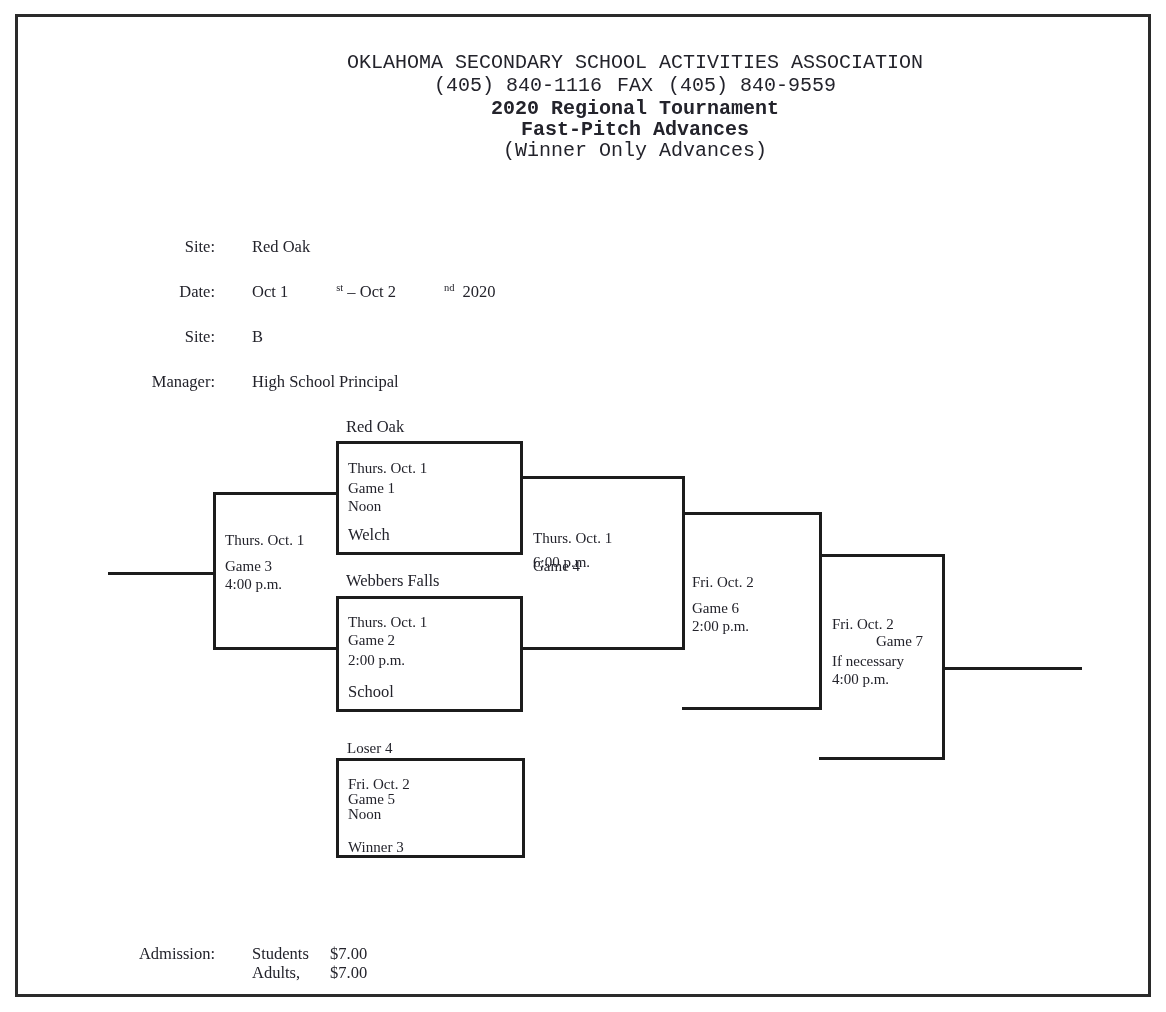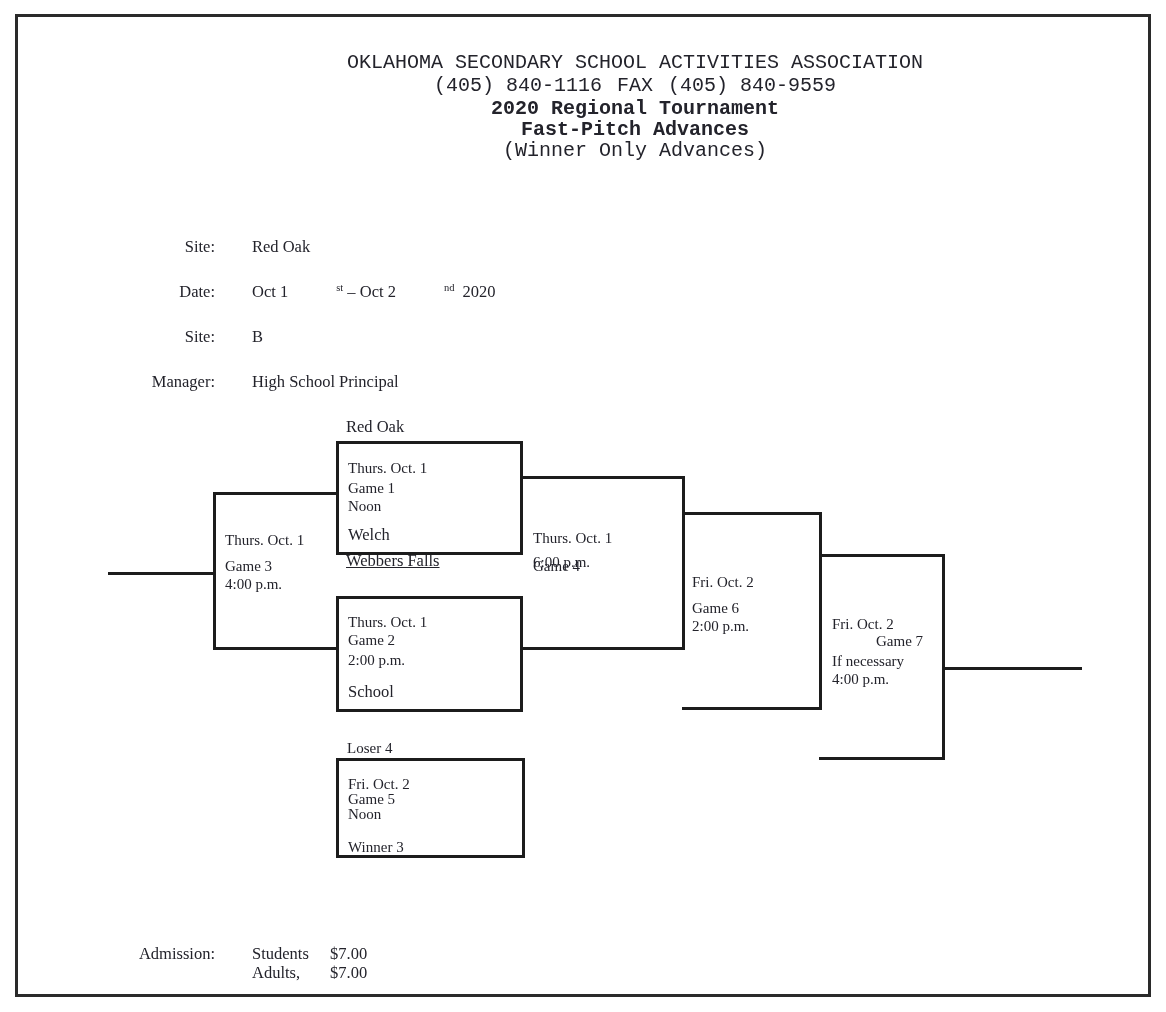--- a/index.html
+++ b/index.html
@@ -59,21 +59,21 @@
   <div class="vl" style="left:682px;top:476px;height:174px;"></div>
   <div class="hl" style="left:682px;top:512px;width:140px;"></div>
   <div class="vl" style="left:819px;top:512px;height:198px;"></div>
   <div class="hl" style="left:682px;top:707px;width:140px;"></div>
   <div class="hl" style="left:819px;top:554px;width:126px;"></div>
   <div class="vl" style="left:942px;top:554px;height:206px;"></div>
   <div class="hl" style="left:819px;top:757px;width:126px;"></div>
   <div class="hl" style="left:942px;top:667px;width:140px;"></div>
 
   <div class="team" style="left:346px;top:418px;">Red Oak</div>
-  <div class="team" style="left:346px;top:552px;text-decoration:underline;">Webbers Falls</div>
+  <div class="team" style="left:346px;top:572px;">Webbers Falls</div>
   <div class="small" style="left:347px;top:741px;">Loser 4</div>
 
   <div class="gb" style="left:336px;top:441px;width:181px;height:108px;">
     <div class="small" style="left:9px;top:17px;">Thurs. Oct. 1</div>
     <div class="small" style="left:9px;top:37px;">Game 1</div>
     <div class="small" style="left:9px;top:55px;">Noon</div>
     <div class="team" style="left:9px;top:82px;">Welch</div>
   </div>
 
   <div class="gb" style="left:336px;top:596px;width:181px;height:110px;">

